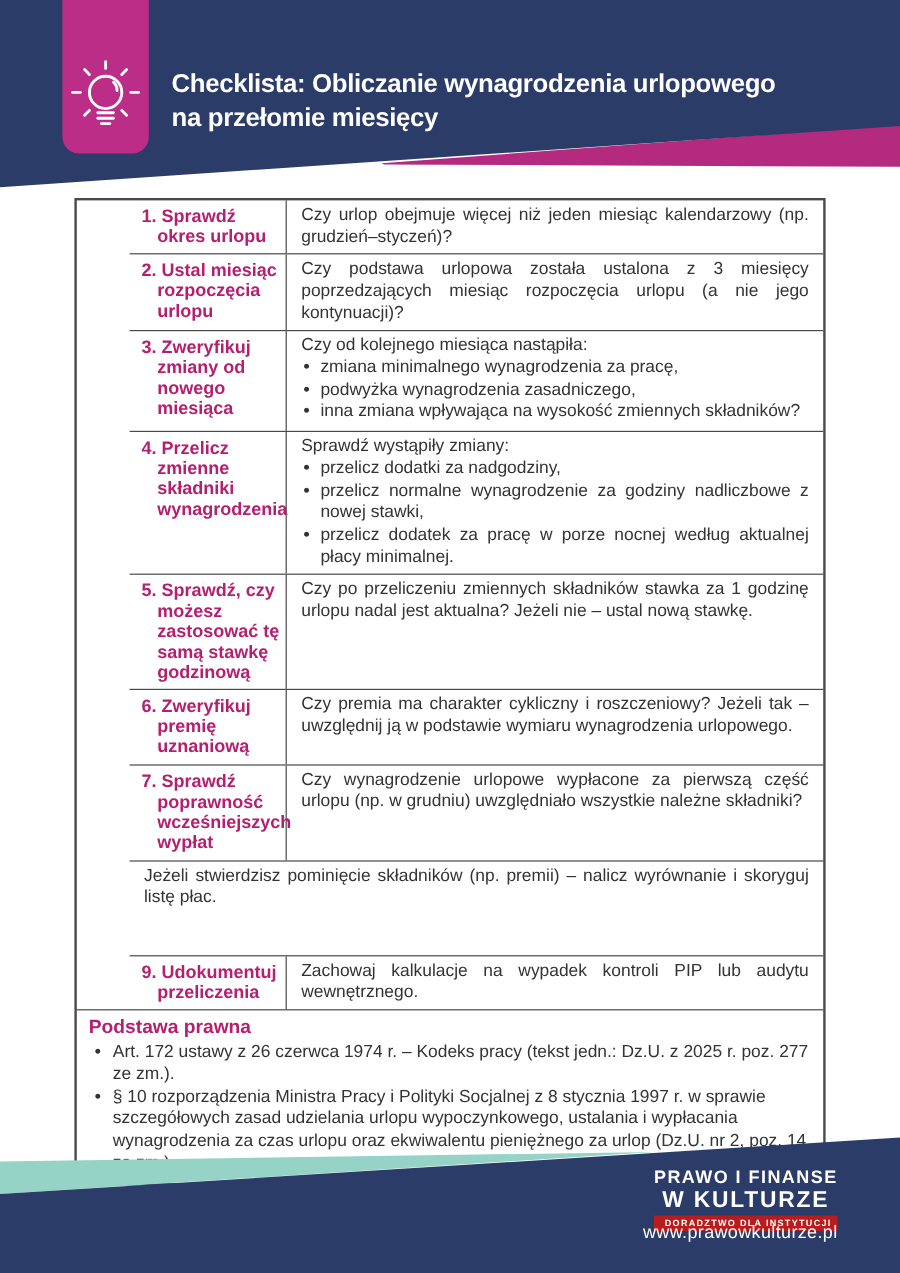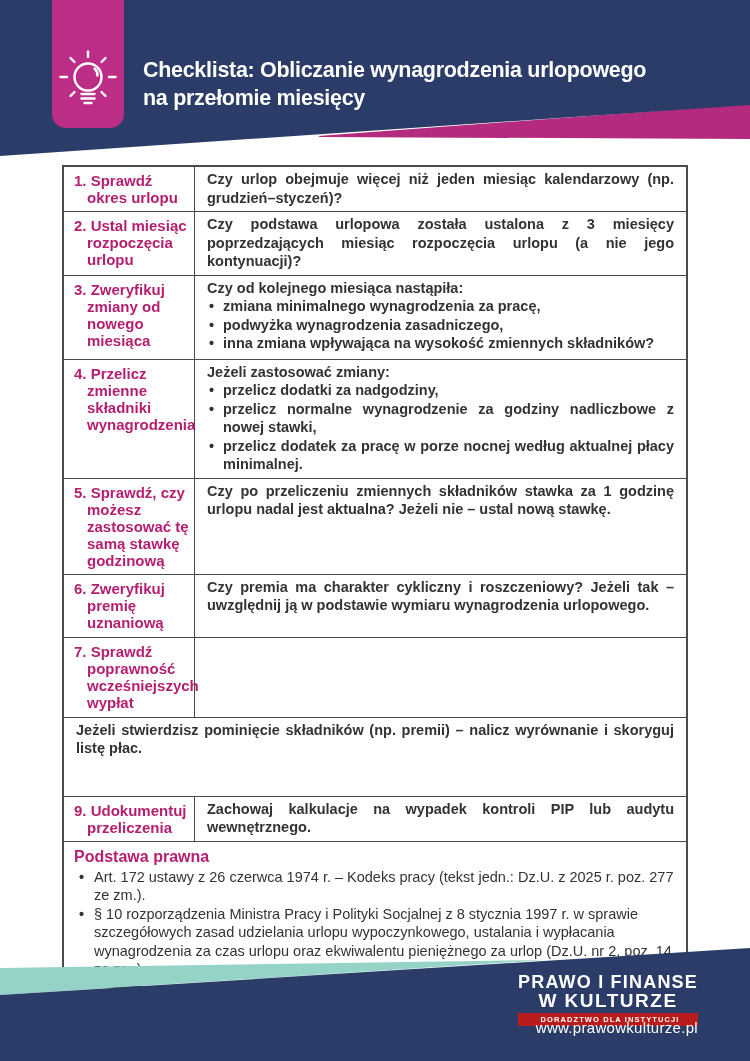--- a/index.html
+++ b/index.html
@@ -20,30 +20,30 @@
   .title {
     position:absolute; left:143px; top:56px; z-index:3;
     color:#ffffff; font-size:21.5px; font-weight:bold;
     line-height:28px; letter-spacing:-0.3px; width:560px;
   }
   
   .tbl {
     position:absolute; left:62px; top:165px; width:626px;
     border:2px solid #4a4a4a; background:#fff;
   }
-  .row { display:flex; border-top:1.5px solid #4a4a4a; }
+  .row { display:flex; border-top:1.5px solid #4a4a4a;margin-left:44px; }
   .row:first-child { border-top:none; }
   .cell-step {
     width:131px; flex:0 0 131px; border-right:1.5px solid #4a4a4a;
     color:#b41f70; font-weight:bold; font-size:15px; line-height:17px;
     padding:5px 2px 5px 23px; text-indent:-13px;
   }
   .cell-desc {
     flex:1; color:#333333; font-size:14.5px; line-height:18.5px;
-    padding:3px 12px 4px 12px; text-align:justify;font-weight:bold;
+    padding:3px 12px 4px 12px; text-align:justify;
   }
   .cell-desc ul { list-style:none; margin:0; }
   .cell-desc li { position:relative; padding-left:16px; text-align:justify; }
   .cell-desc li::before {
     content:"•"; position:absolute; left:2px; top:0; font-weight:bold;
   }
   
   .legal { border-top:1.5px solid #4a4a4a; padding:5px 12px 7px 10px; }
   .legal-heading { color:#b41f70; font-weight:bold; font-size:16px; line-height:20px; }
   .legal ul { list-style:none; margin:1px 0 0 0; }
@@ -52,21 +52,21 @@
     font-size:14.5px; line-height:18.5px; text-align:left;
   }
   .legal li::before { content:"•"; position:absolute; left:5px; top:0; font-weight:bold; }
   
   .footer { position:absolute; left:0; bottom:0; width:750px; height:120px; }
   .footer svg.bg { position:absolute; left:0; top:0; }
   .logo {
     position:absolute; right:52px; top:33px; z-index:3;
     display:flex; flex-direction:column; align-items:center; color:#fff;
   }
-  .logo-line1 { font-size:18px; font-weight:bold; letter-spacing:1.2px; line-height:16px; }
+  .logo-line1 { font-size:15px; font-weight:bold; letter-spacing:1.2px; line-height:16px; }
   .logo-line2 { font-size:19px; font-weight:bold; letter-spacing:1.5px; line-height:21px; }
   .logo-tagline {
     margin-top:2px; background:#b91c1c; color:#ffffff;
     font-size:7.5px; font-weight:bold; letter-spacing:1.1px;
     padding:2px 1px 2px 5px; align-self:stretch; text-align:center;
   }
   .website {
     position:absolute; right:52px; top:78px; z-index:3;
     color:#ffffff; font-size:15px; letter-spacing:0.3px;
   }
@@ -128,21 +128,21 @@
             <li>zmiana minimalnego wynagrodzenia za pracę,</li>
             <li>podwyżka wynagrodzenia zasadniczego,</li>
             <li>inna zmiana wpływająca na wysokość zmiennych składników?</li>
           </ul>
       </div>
     </div>
 
     <div class="row" style="min-height: 112px;">
       <div class="cell-step step">4. Przelicz zmienne składniki wynagrodzenia</div>
       <div class="cell-desc">
-        <div class="desc">Jeżeli zastosować zmiany:</div>
+        <div class="desc">Sprawdź wystąpiły zmiany:</div>
         <ul class="bullets">
             <li>przelicz dodatki za nadgodziny,</li>
             <li>przelicz normalne wynagrodzenie za godziny nadliczbowe z nowej stawki,</li>
             <li>przelicz dodatek za pracę w porze nocnej według aktualnej płacy minimalnej.</li>
           </ul>
       </div>
     </div>
 
     <div class="row" style="min-height: 88px;">
       <div class="cell-step step">5. Sprawdź, czy możesz zastosować tę samą stawkę godzinową</div>
@@ -155,20 +155,24 @@
     <div class="row" style="min-height: 63px;">
       <div class="cell-step step">6. Zweryfikuj premię uznaniową</div>
       <div class="cell-desc">
         <div class="desc">Czy premia ma charakter cykliczny i roszczeniowy? Jeżeli tak – uwzględnij ją w podstawie wymiaru wynagrodzenia urlopowego.</div>
 
       </div>
     </div>
 
     <div class="row" style="min-height: 80px;">
       <div class="cell-step step">7. Sprawdź poprawność wcześniejszych wypłat</div>
+      <div class="cell-desc">
+        <div class="desc">Czy wynagrodzenie urlopowe wypłacone za pierwszą część urlopu (np. w grudniu) uwzględniało wszystkie należne składniki?</div>
+
+      </div>
     </div>
 
     <div class="row" style="min-height: 79px;">
       <div class="cell-desc">
         <div class="desc">Jeżeli stwierdzisz pominięcie składników (np. premii) – nalicz wyrównanie i skoryguj listę płac.</div>
 
       </div>
     </div>
 
     <div class="row" style="min-height: 43px;">

